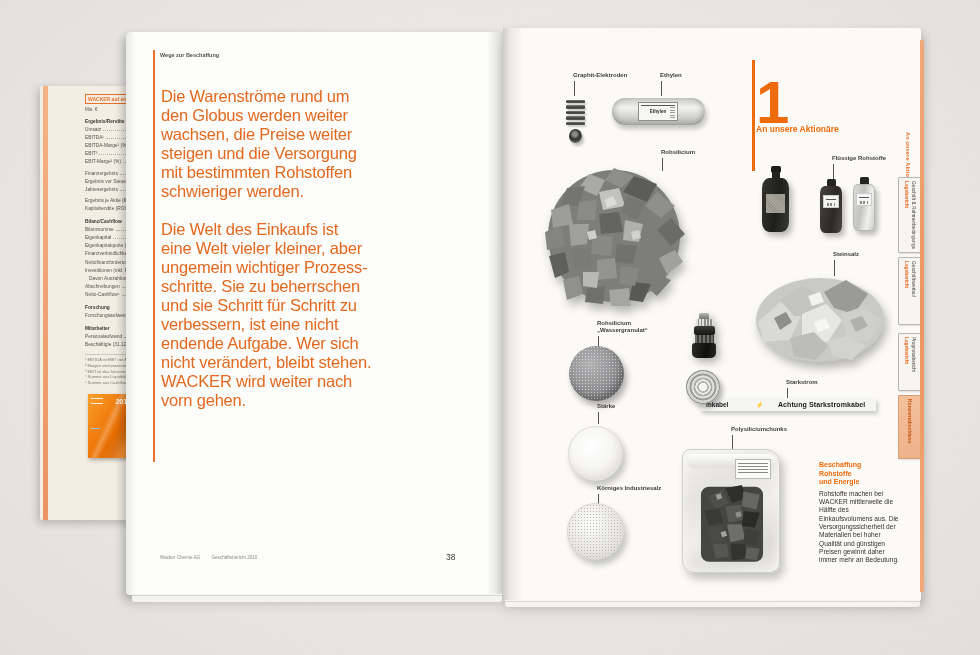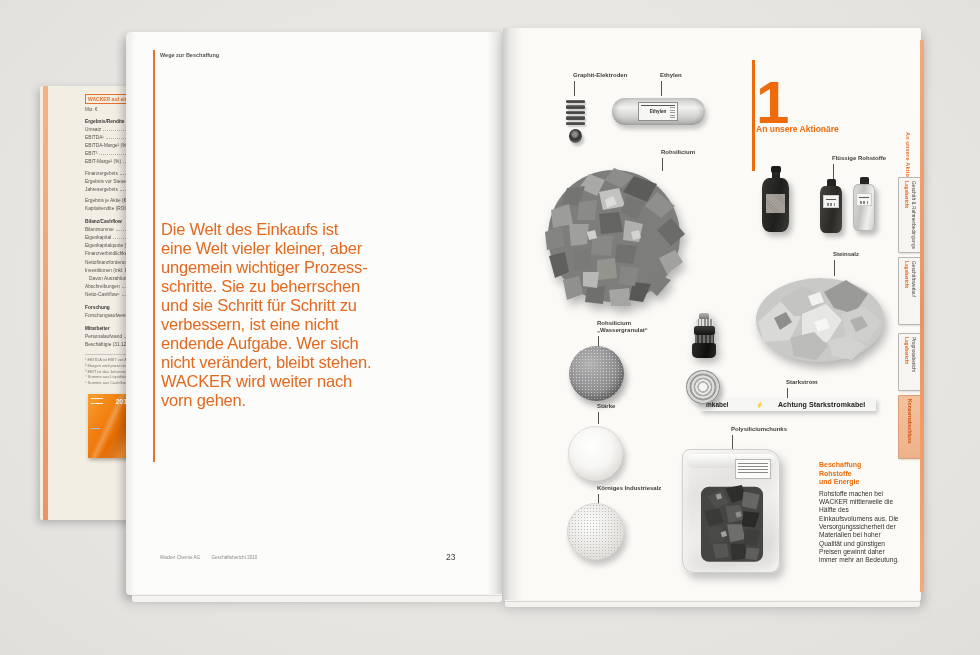--- a/index.html
+++ b/index.html
@@ -349,35 +349,41 @@
       <div class="flap-cover-sheen"></div>
       <div class="flap-cover-logo"></div>
       <div class="flap-cover-year">2010</div>
       <div class="flap-cover-blue"></div>
     </div>
   </div>
 
   <div class="page page-left">
     <div class="rule-orange"></div>
     <div class="kicker">Wege zur Beschaffung</div>
+    <div class="lead p1">Die Warenströme rund um
+den Globus werden weiter
+wachsen, die Preise weiter
+steigen und die Versorgung
+mit bestimmten Rohstoffen
+schwieriger werden.</div>
     <div class="lead p2">Die Welt des Einkaufs ist
 eine Welt vieler kleiner, aber
 ungemein wichtiger Prozess-
 schritte. Sie zu beherrschen
 und sie Schritt für Schritt zu
 verbessern, ist eine nicht
 endende Aufgabe. Wer sich
 nicht verändert, bleibt stehen.
 WACKER wird weiter nach
 vorn gehen.</div>
     <div class="footer-l">
       <span>Wacker Chemie AG</span>
       <span>Geschäftsbericht 2010</span>
     </div>
-    <div class="pagenum">23</div>
+    <div class="pagenum">38</div>
   </div>
 
   <div class="page page-right">
 
     <div class="chapter-line"></div>
     <div class="chapter-num">1</div>
     <div class="chapter-title">An unsere Aktionäre</div>
 
     <div class="lbl" style="left:70px; top:44px;">Graphit-Elektroden</div>
     <div class="tick" style="left:71px; top:53px; height:15px;"></div>

